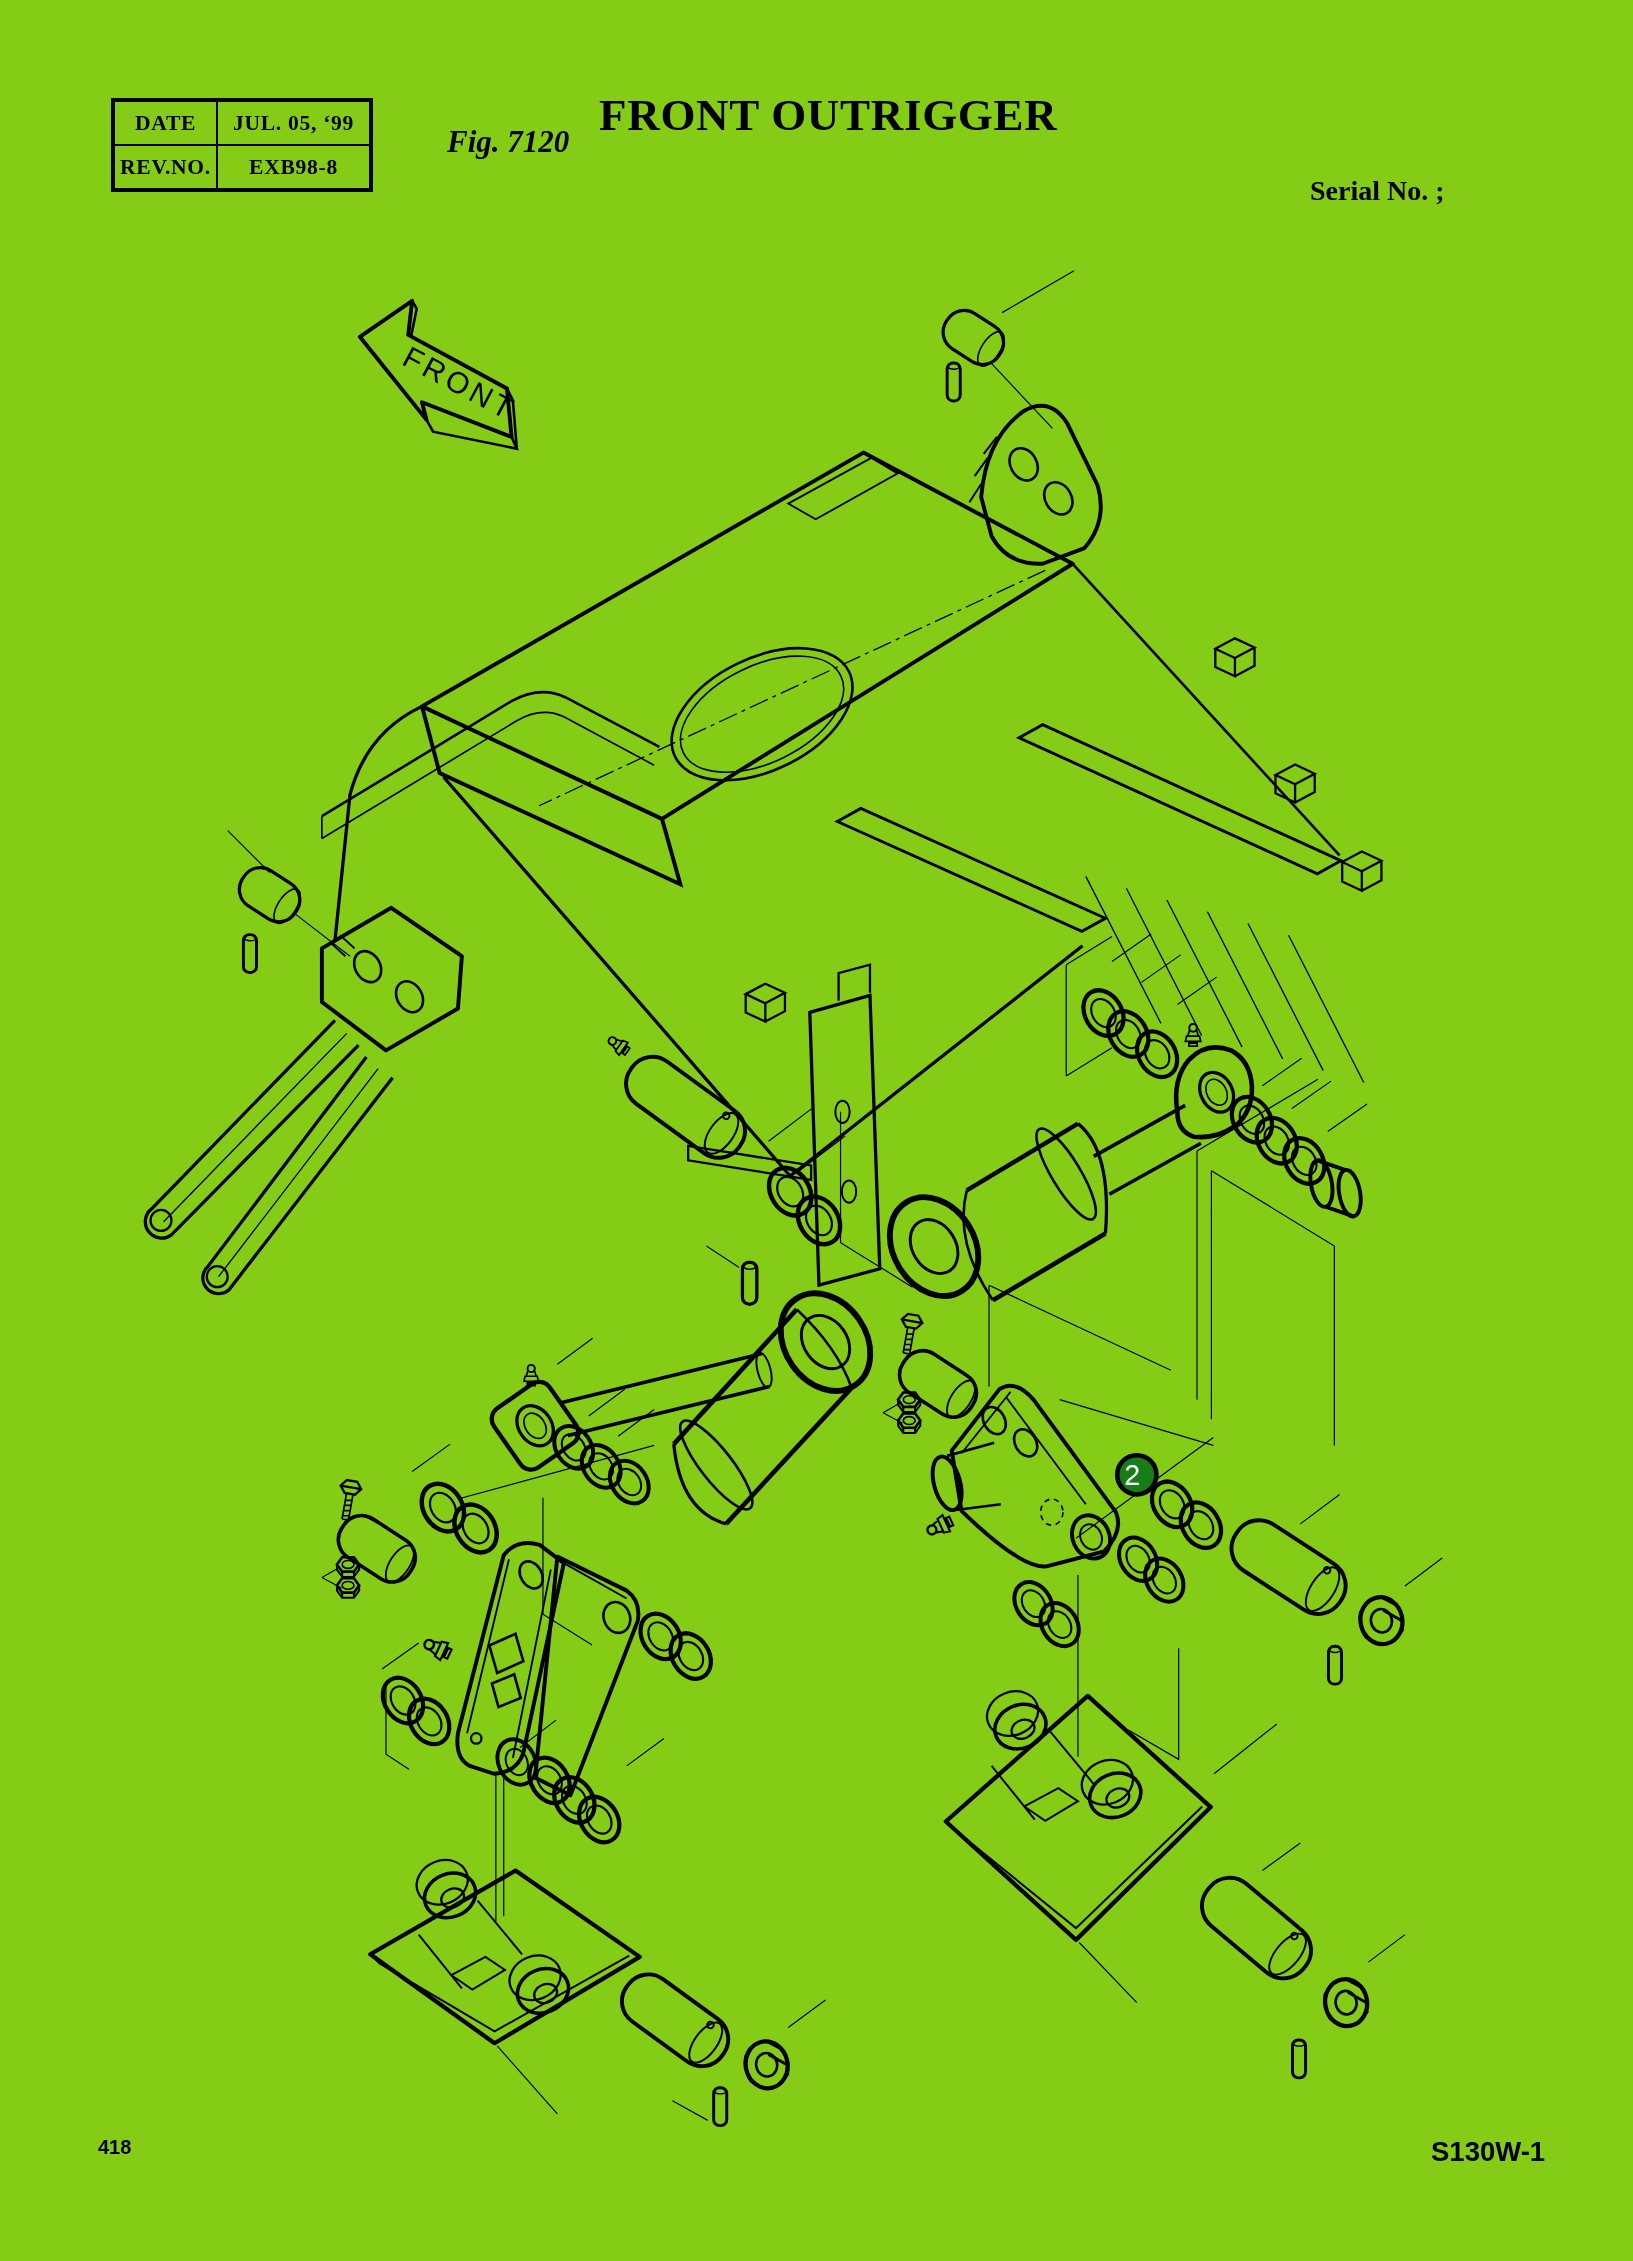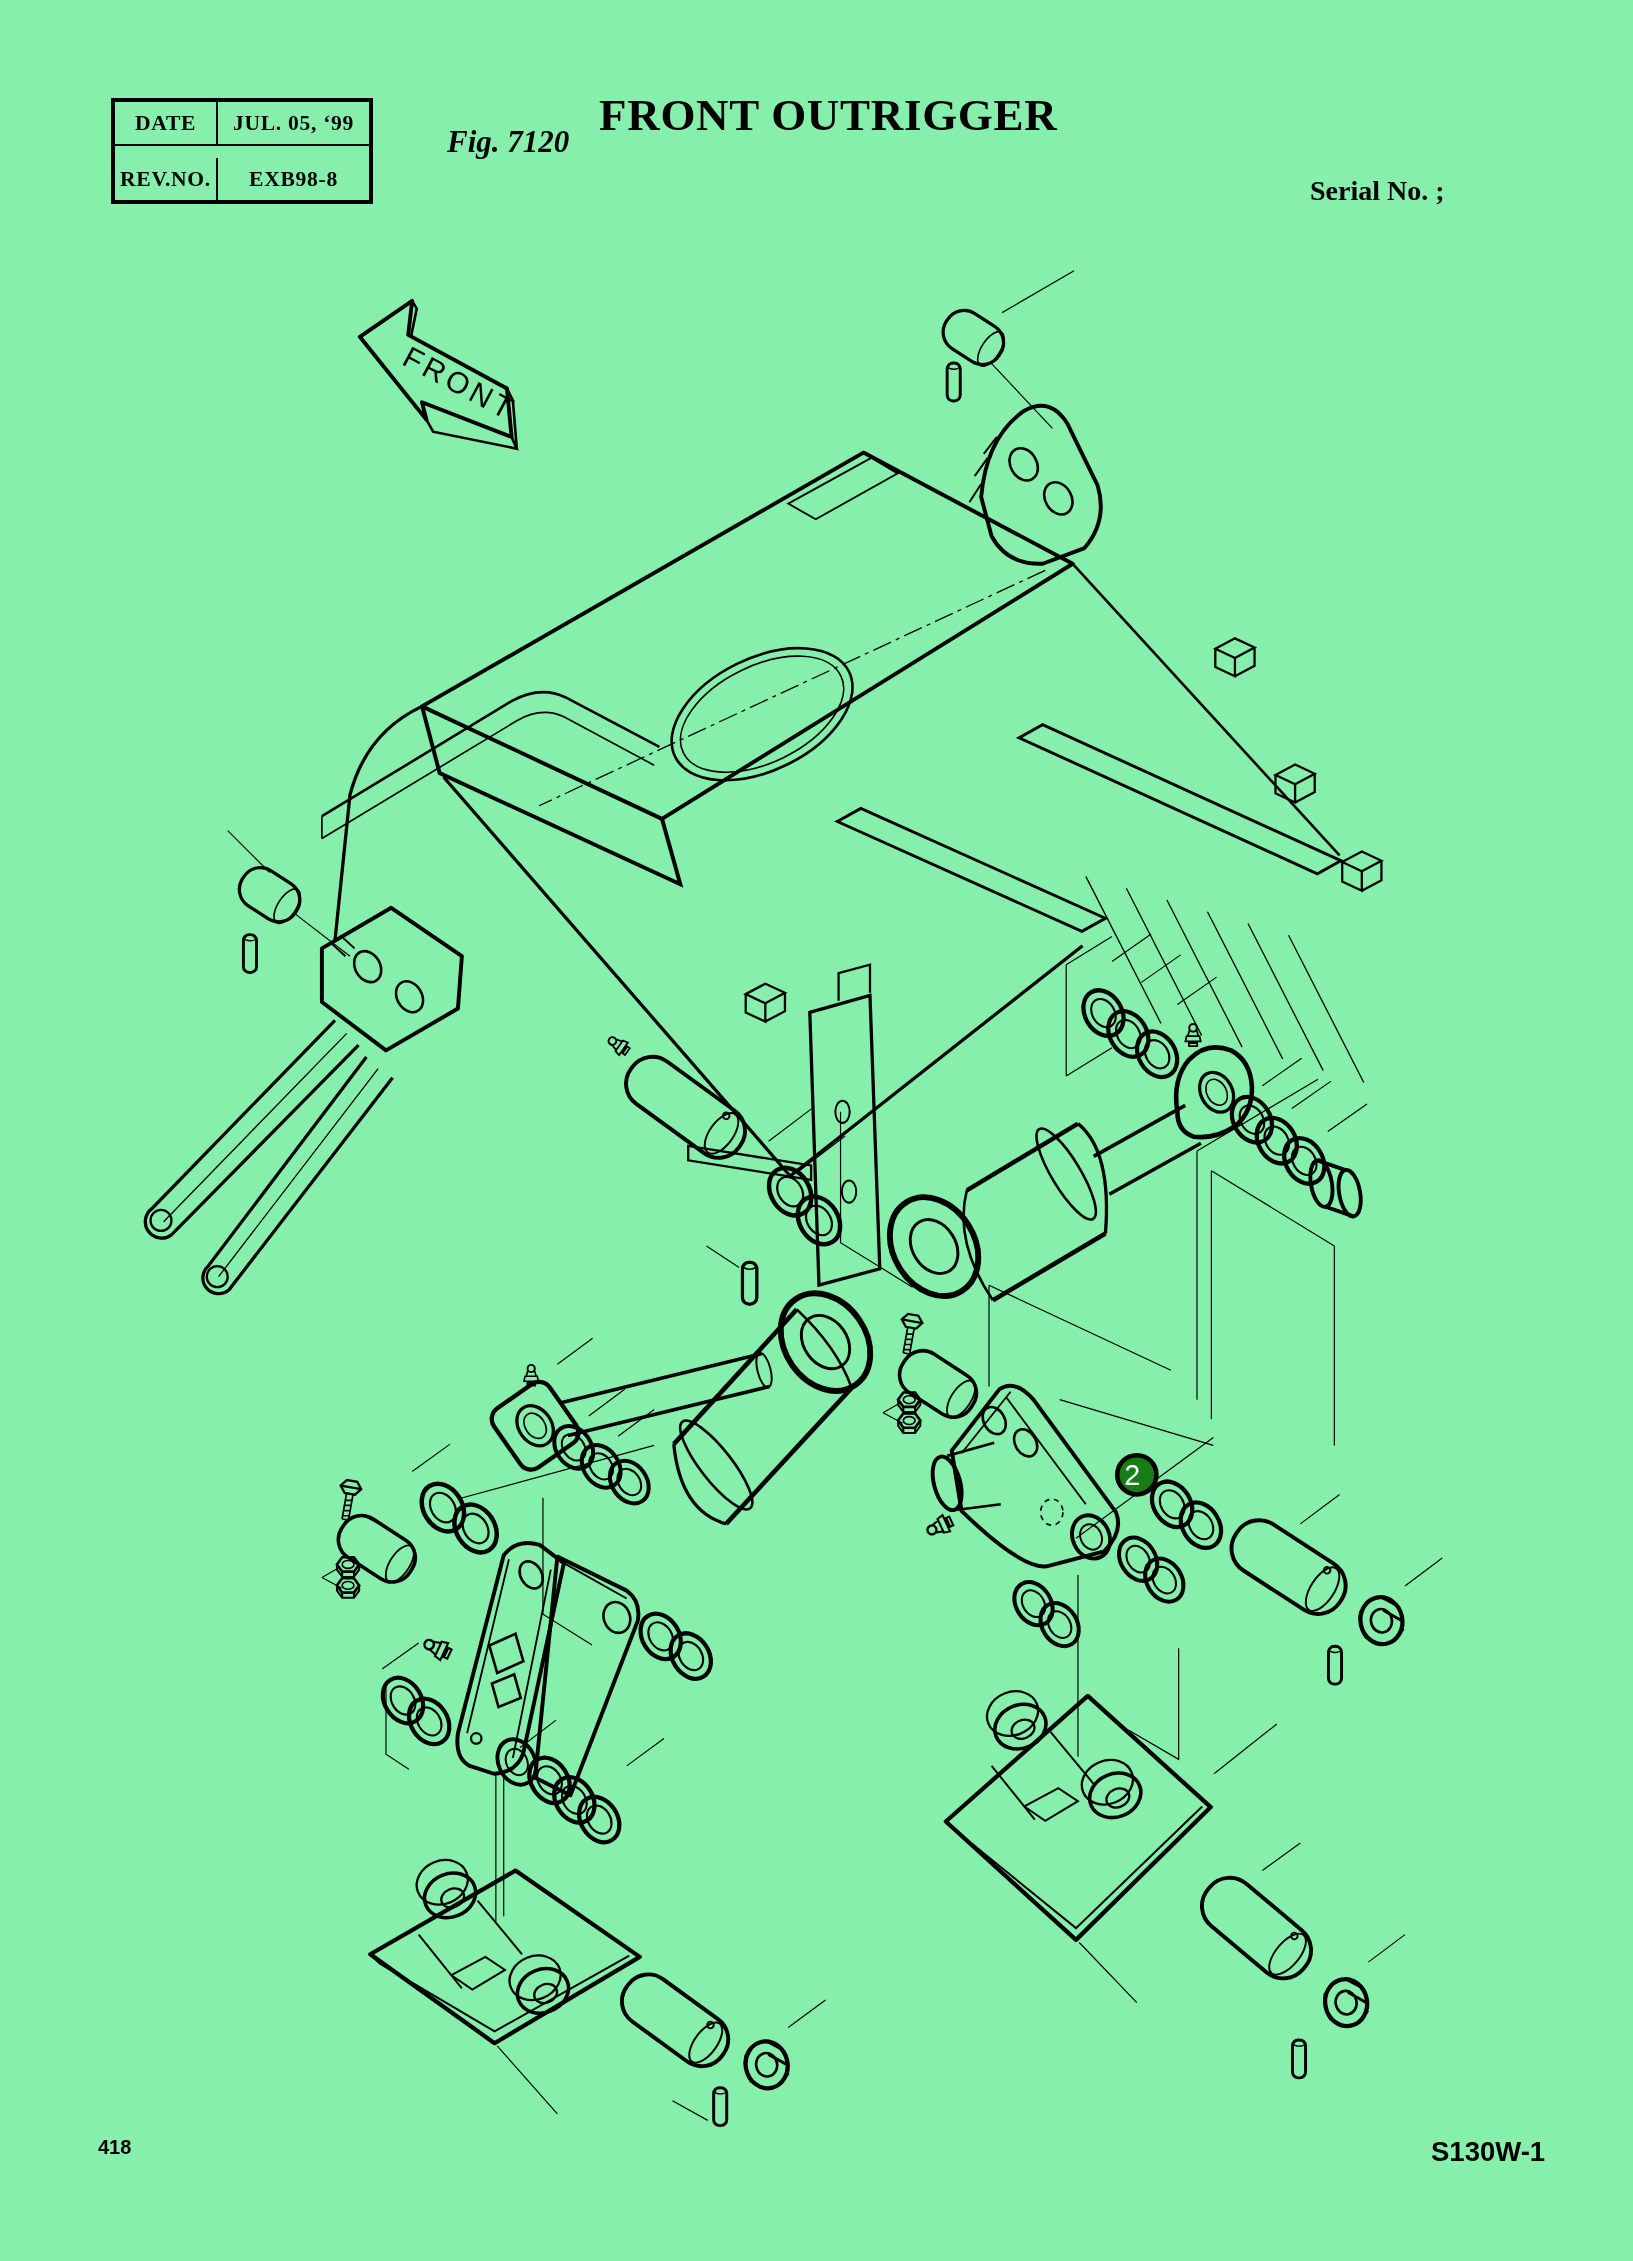--- a/index.html
+++ b/index.html
@@ -1,21 +1,21 @@
 <!DOCTYPE html>
 <html style="font-size:10.5px"><head>
 <meta charset="utf-8">
 <style>
   html,body{margin:0;padding:0;background:#888;}
-  .page{position:relative;width:1634px;height:2261px;background:#86efac;overflow:hidden;
+  .page{position:relative;width:1634px;height:2261px;background:#84cc16;overflow:hidden;
         font-family:"Liberation Serif", serif;color:#000;}
   
   .doc-table{position:absolute;left:111px;top:98px;width:254px;border:4.6px solid #000;}
   .doc-row{display:flex;border-bottom:2.6px solid #000;}
-  .doc-row:last-child{border-bottom:none;margin-top:12px;}
+  .doc-row:last-child{border-bottom:none;}
   .doc-cell{height:42px;display:flex;align-items:center;justify-content:center;
             font-size:21.6px;font-weight:bold;letter-spacing:0.7px;}
   .doc-label{width:101px;border-right:2.6px solid #000;}
   .doc-value{flex:1;}
   .fig-no{position:absolute;left:447px;top:124px;font-size:31px;font-weight:bold;font-style:italic;}
   .title-block{position:absolute;left:599px;top:93px;line-height:44px;
                font-size:45px;font-weight:bold;letter-spacing:0.7px;}
   .serial{position:absolute;left:1310px;top:175px;font-size:28px;font-weight:bold;}
   .footer-left{position:absolute;left:98px;top:2136px;font-size:20px;font-weight:bold;
                font-family:"Liberation Sans", sans-serif;}

